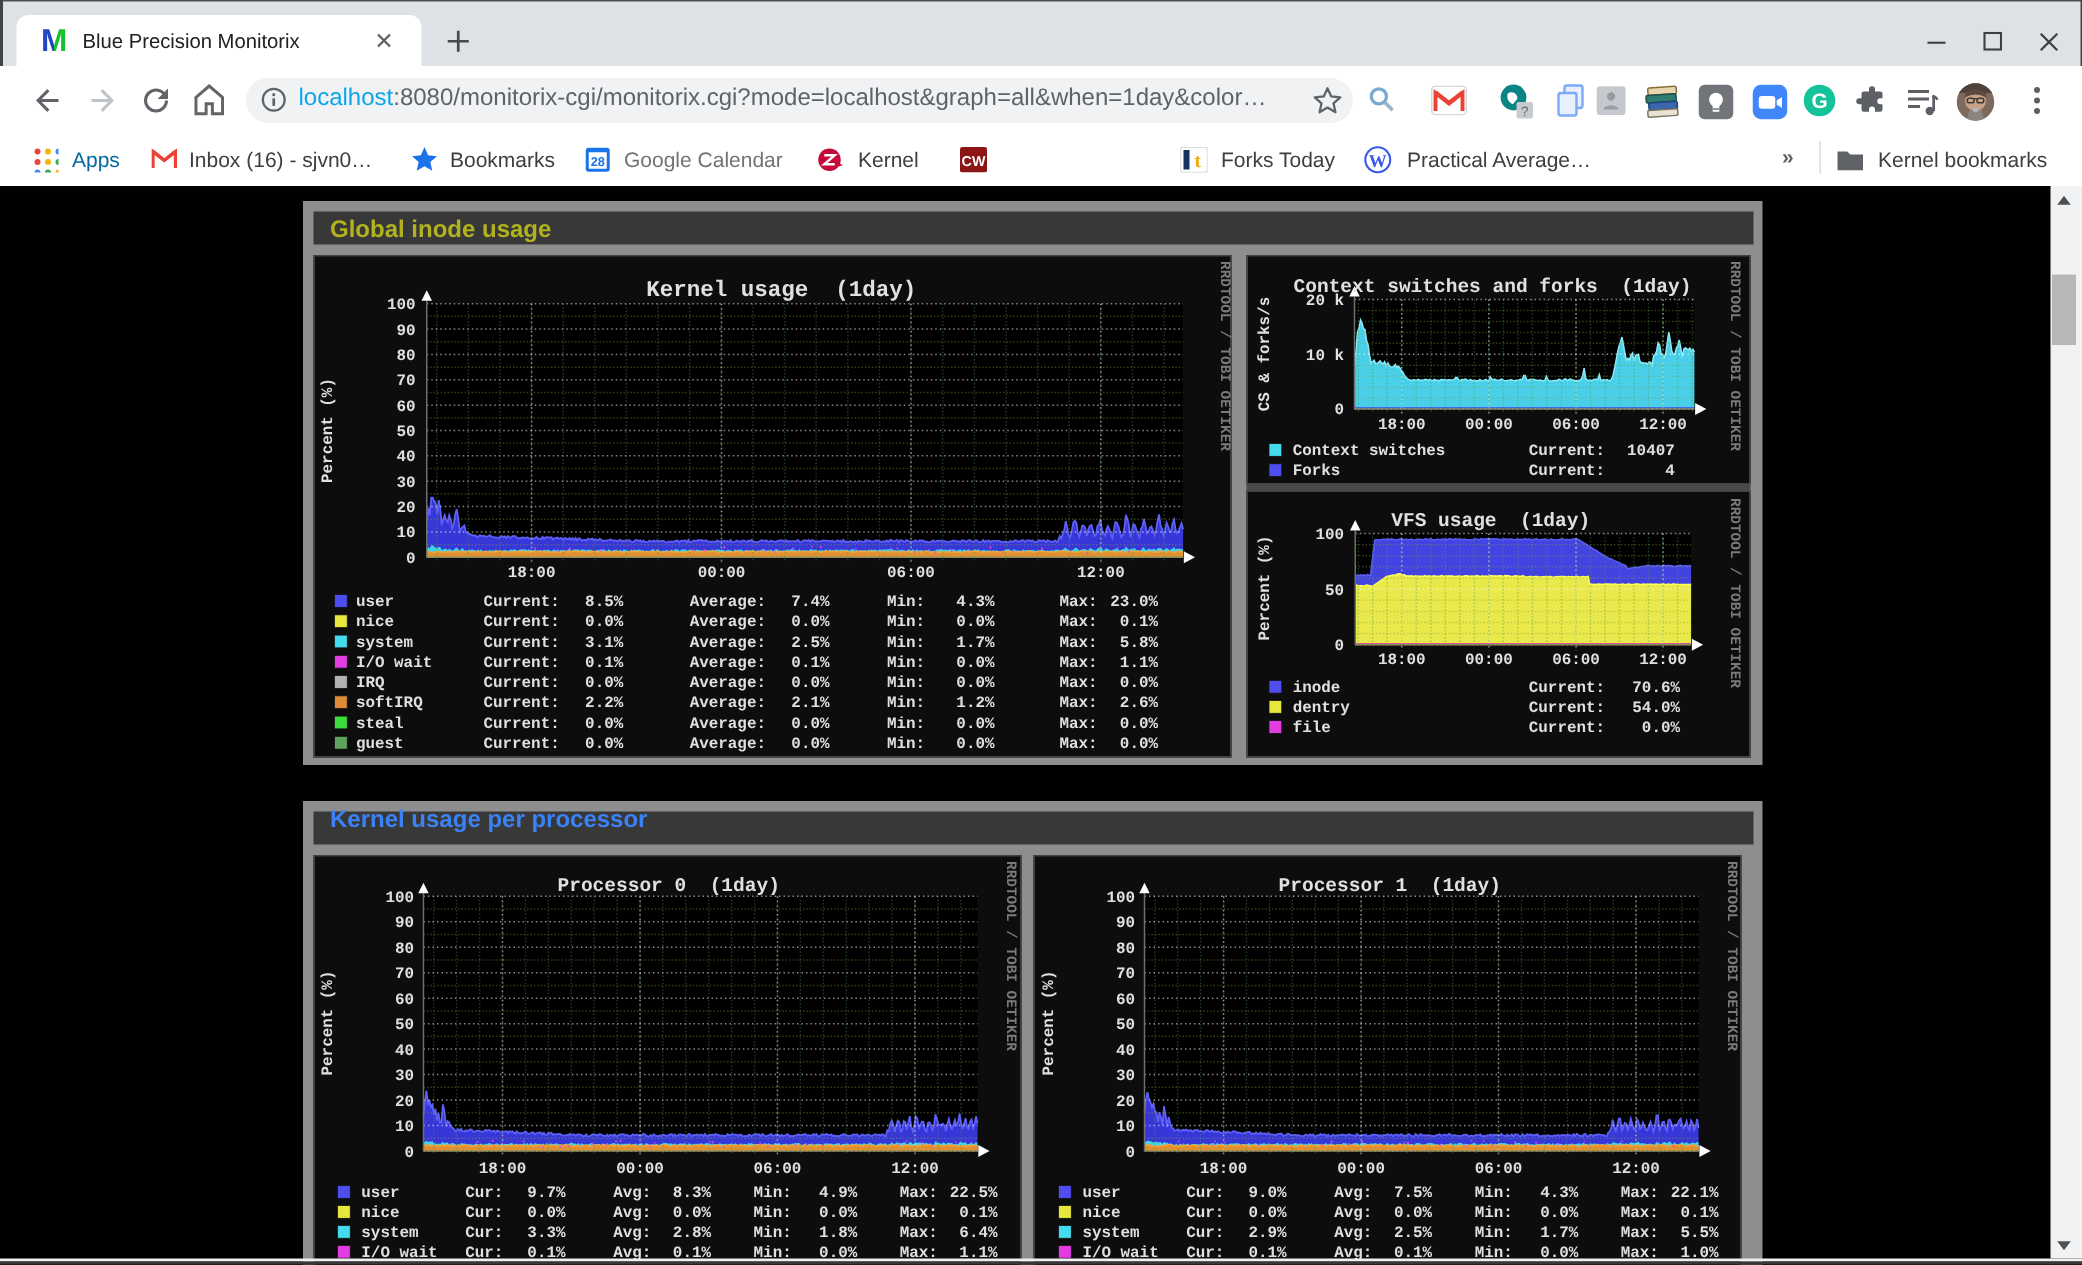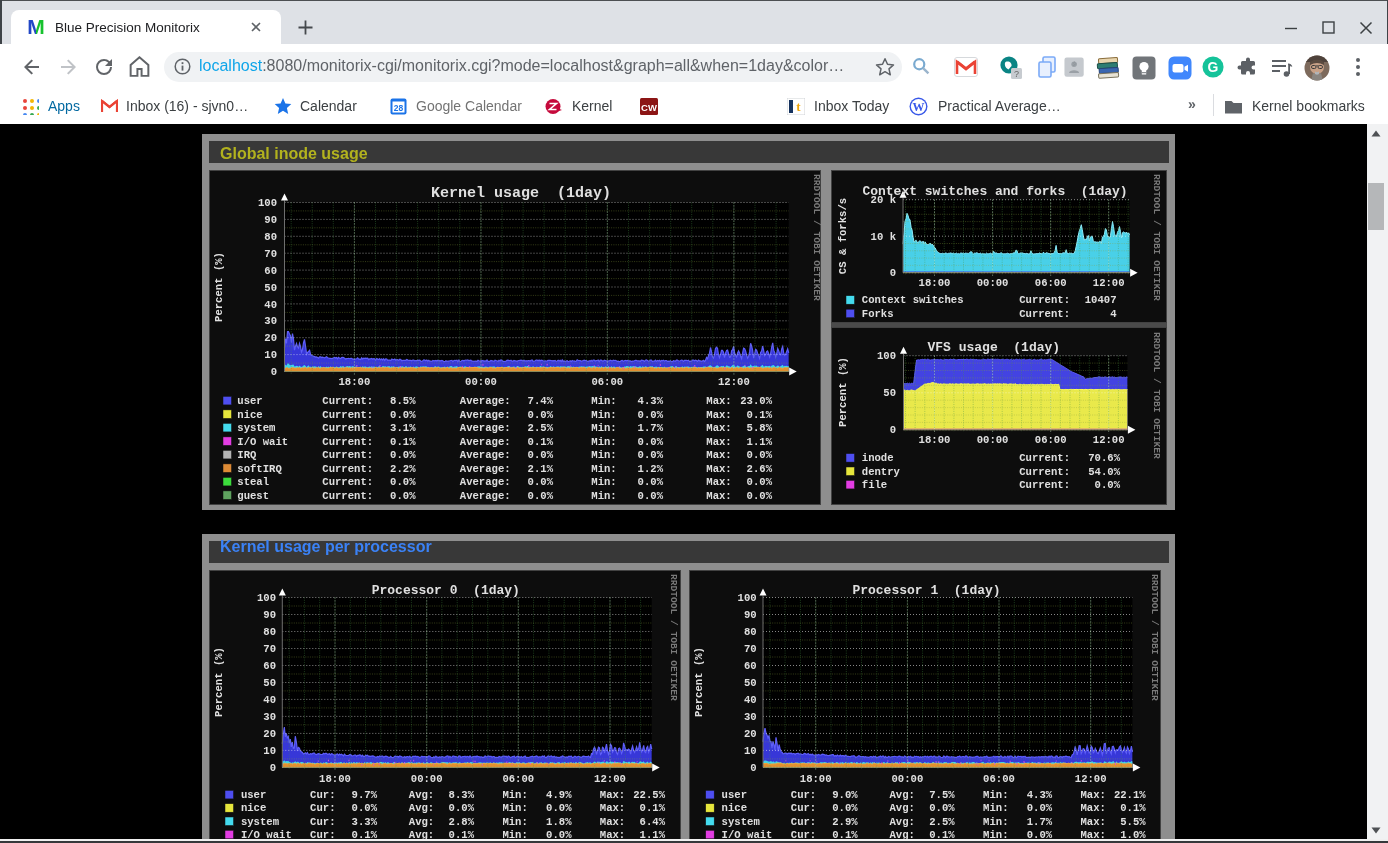--- a/index.html
+++ b/index.html
@@ -151,21 +151,21 @@
   </svg>
 <div style="position:absolute;left:48px;top:97.5px;font:14px 'Liberation Sans', sans-serif;color:#0369a1">Apps</div>
 <svg style="position:absolute;left:101px;top:99px" width="17" height="14" viewBox="0 0 17 14">
     <path d="M1 13 V2 L8.5 8 L16 2 V13" fill="none" stroke="#ea4335" stroke-width="2.2"></path>
     <path d="M1 1.8 L8.5 7.8 L16 1.8" fill="none" stroke="#ea4335" stroke-width="2.2"></path>
   </svg>
 <div style="position:absolute;left:126px;top:97.5px;font:14px 'Liberation Sans', sans-serif;color:#3c4043">Inbox (16) - sjvn0…</div>
 <svg style="position:absolute;left:274px;top:97px" width="18" height="18" viewBox="0 0 18 18">
     <path d="M9 1 L11.4 6.5 L17.3 7.1 L12.9 11 L14.2 16.9 L9 13.8 L3.8 16.9 L5.1 11 L0.7 7.1 L6.6 6.5 Z" fill="#1a73e8"></path>
   </svg>
-<div style="position:absolute;left:300px;top:97.5px;font:14px 'Liberation Sans', sans-serif;color:#3c4043">Calendar</div>
+<div style="position:absolute;left:300px;top:97.5px;font:14px 'Liberation Sans', sans-serif;color:#3c4043">Bookmarks</div>
 <svg style="position:absolute;left:390px;top:98px" width="17" height="17" viewBox="0 0 17 17">
     <rect x="0.5" y="0.5" width="16" height="16" rx="2" fill="#1a73e8"></rect>
     <rect x="2.5" y="3.5" width="12" height="11" fill="#fff"></rect>
     <text x="8.5" y="12.5" text-anchor="middle" font-family="Liberation Sans" font-weight="bold" font-size="8.5" fill="#1a73e8">28</text>
   </svg>
 <div style="position:absolute;left:416px;top:97.5px;font:14px 'Liberation Sans', sans-serif;color:#737373">Google Calendar</div>
 <svg style="position:absolute;left:545px;top:98px" width="19" height="17" viewBox="0 0 19 17">
     <circle cx="8" cy="8.5" r="7.5" fill="#c5093b"></circle>
     <path d="M4.5 5.5 H11.5 L4.5 11.5 H11.5" fill="none" stroke="#fff" stroke-width="1.6"></path>
     <path d="M12 10 l5 2 -4.5 1.5 Z" fill="#c5093b"></path>
@@ -174,21 +174,21 @@
 <svg style="position:absolute;left:640px;top:98px" width="18" height="17" viewBox="0 0 18 17">
     <rect width="18" height="17" rx="1.5" fill="#8c1515"></rect>
     <text x="9" y="12.5" text-anchor="middle" font-family="Liberation Sans" font-weight="bold" font-size="9.5" fill="#fff">CW</text>
   </svg>
 <div style="position:absolute;left:666px;top:97.5px;font:14px 'Liberation Sans', sans-serif;color:#ffffff">Computerworld</div>
 <svg style="position:absolute;left:787px;top:98px" width="18" height="17" viewBox="0 0 18 17">
     <rect width="18" height="17" rx="1.5" fill="#fff" stroke="#d0d3d6"></rect>
     <rect x="2" y="2" width="4" height="13" fill="#16335f"></rect>
     <text x="11.5" y="13" text-anchor="middle" font-family="Liberation Serif" font-weight="bold" font-size="13" fill="#f0a810">t</text>
   </svg>
-<div style="position:absolute;left:814px;top:97.5px;font:14px 'Liberation Sans', sans-serif;color:#3c4043">Inbox Today</div>
+<div style="position:absolute;left:814px;top:97.5px;font:14px 'Liberation Sans', sans-serif;color:#3c4043">Forks Today</div>
 <svg style="position:absolute;left:909px;top:97px" width="19" height="19" viewBox="0 0 19 19">
     <circle cx="9.5" cy="9.5" r="9" fill="#3858e9"></circle>
     <circle cx="9.5" cy="9.5" r="7.6" fill="#fff"></circle>
     <text x="9.5" y="14" text-anchor="middle" font-family="Liberation Serif" font-weight="bold" font-size="12" fill="#3858e9">W</text>
   </svg>
 <div style="position:absolute;left:938px;top:97.5px;font:14px 'Liberation Sans', sans-serif;color:#3c4043">Practical Average…</div>
 <div style="position:absolute;left:1188px;top:96px;font:bold 14px 'Liberation Sans', sans-serif;color:#5f6368">»</div>
 <div style="position:absolute;left:1213px;top:94px;width:1px;height:22px;background:#dadce0"></div>
 <svg style="position:absolute;left:1224px;top:99px" width="19" height="16" viewBox="0 0 19 16">
     <path d="M1 2 H7.5 L9.5 4 H18 V14.5 H1 Z" fill="#5f6368"></path>

